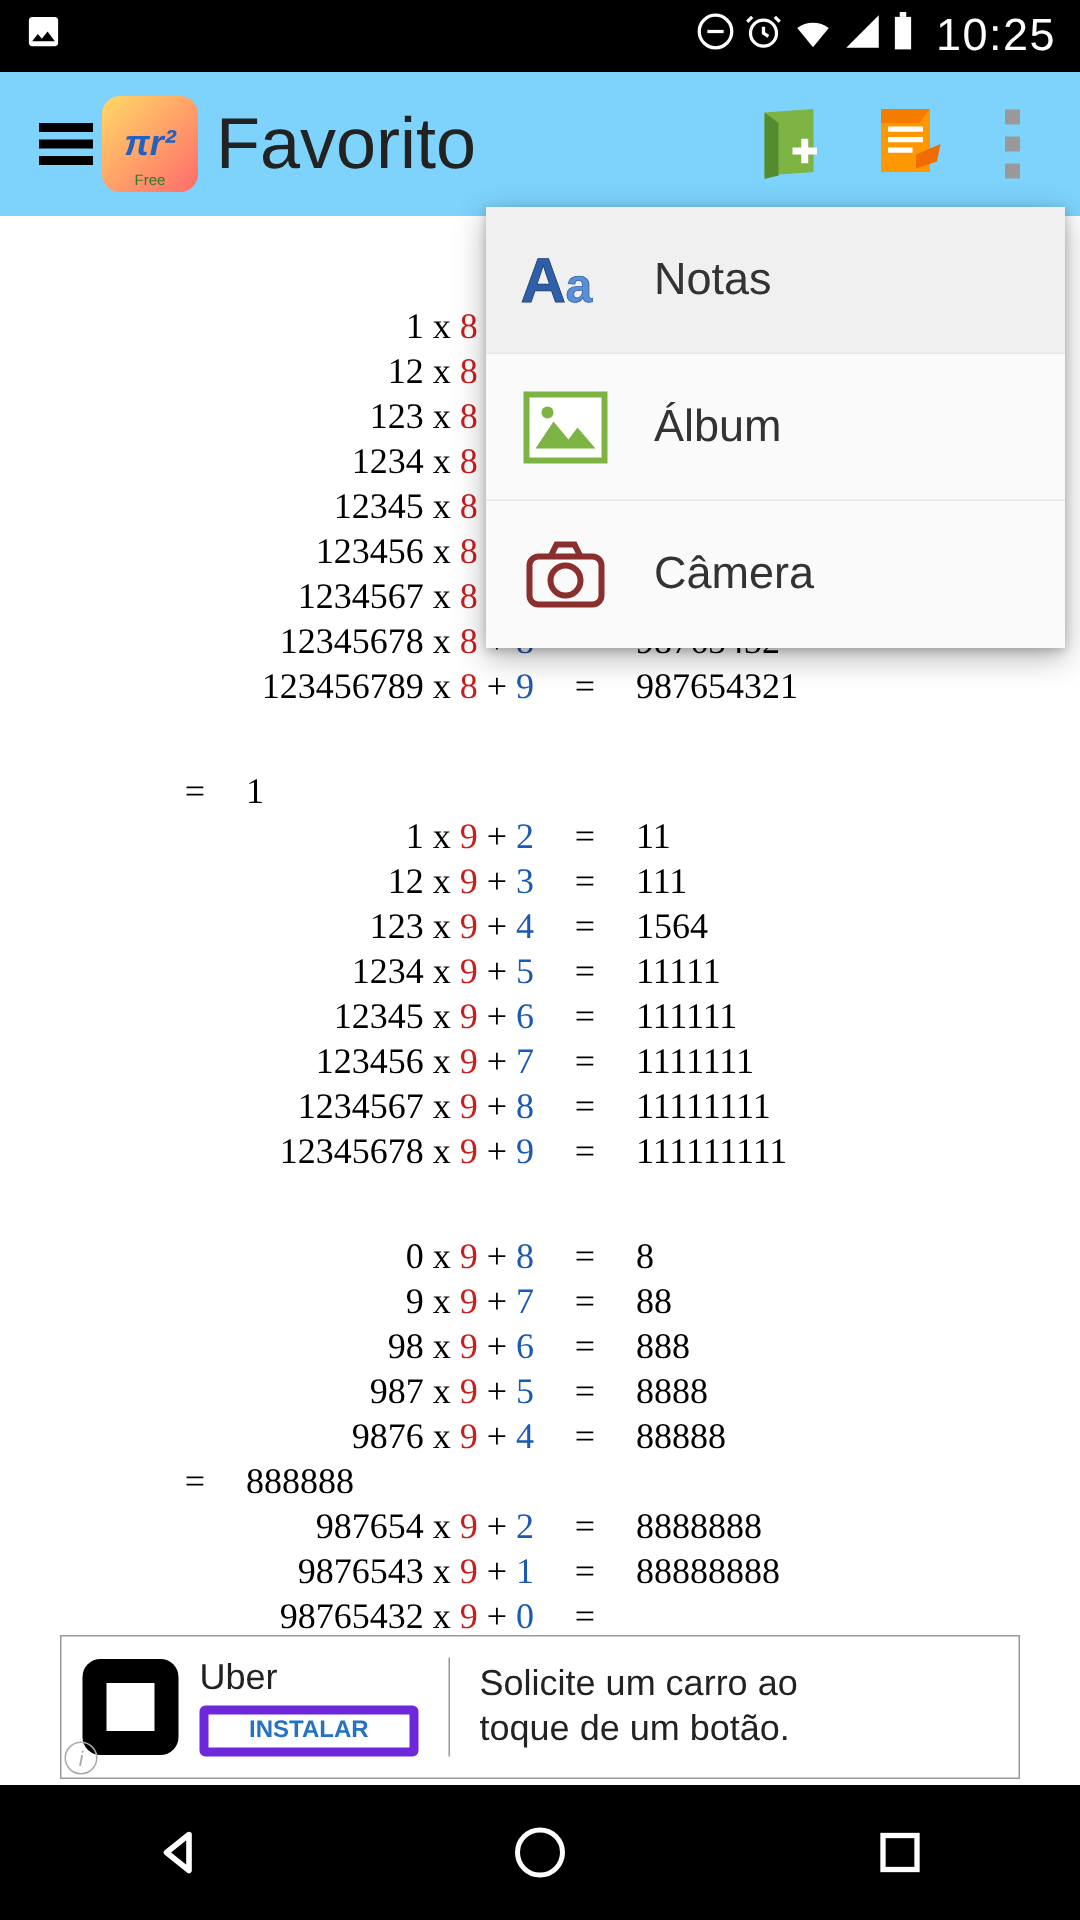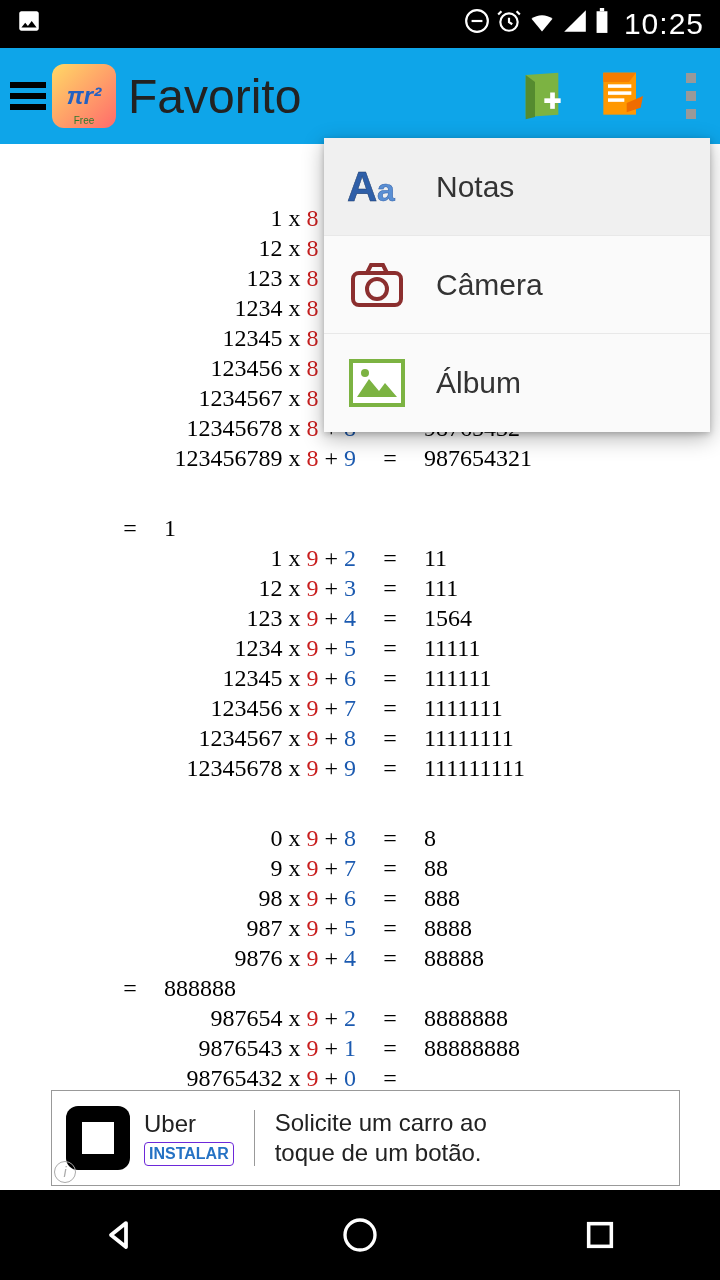--- a/index.html
+++ b/index.html
@@ -2,21 +2,21 @@
 <html><head>
 <meta charset="utf-8">
 <style>
 * { margin: 0; padding: 0; box-sizing: border-box; }
 body { font-family: Arial, sans-serif; width: 720px; height: 1280px; background: #fff; overflow: hidden; position: relative; }
 .status-bar { background: #000; color: #fff; height: 48px; display: flex; align-items: center; justify-content: space-between; padding: 0 16px; font-size: 28px; }
 .status-left { display: flex; align-items: center; }
 .status-right { display: flex; align-items: center; gap: 6px; }
 .time { font-size: 30px; font-weight: 400; margin-left: 8px; letter-spacing: 1px; }
 
-.app-bar { background: #0ea5e9; height: 96px; display: flex; align-items: center; padding: 0 10px; justify-content: space-between; }
+.app-bar { background: #7dd3fc; height: 96px; display: flex; align-items: center; padding: 0 26px; justify-content: space-between; }
 .hamburger { width: 36px; margin-right: 6px; }
 .hamburger div { height: 6px; background: #000; margin: 5px 0; }
 .app-icon { width: 64px; height: 64px; border-radius: 12px; background: linear-gradient(135deg, #ffd966, #ff6b6b); display: flex; flex-direction: column; align-items: center; justify-content: center; margin-right: 12px; position: relative; }
 .app-icon-text { color: #2361c1; font-size: 24px; font-style: italic; font-weight: bold; }
 .app-icon-free { position: absolute; bottom: 2px; font-size: 10px; color: #2d7a2d; }
 .app-title { font-size: 48px; color: #222; flex: 1; }
 .toolbar-icons { display: flex; align-items: center; gap: 24px; margin-right: 10px; }
 .toolbar-icon { width: 56px; height: 56px; }
 .more-dots { display: flex; flex-direction: column; gap: 8px; margin-left: 12px; margin-right: 4px; }
 .more-dots div { width: 10px; height: 10px; background: #999; }
@@ -31,26 +31,26 @@
 .red { color: #c81e1e; }
 .blue { color: #1b5ab0; }
 
 .popup-menu { position: absolute; top: 138px; right: 10px; width: 386px; background: #fafafa; box-shadow: 0 6px 20px rgba(0,0,0,0.3), 0 2px 6px rgba(0,0,0,0.2); z-index: 100; }
 .popup-item { display: flex; align-items: center; height: 98px; padding: 0 22px; border-bottom: 1px solid #e8e8e8; }
 .popup-item:first-child { background: #f0f0f0; }
 .popup-item:last-child { border-bottom: none; }
 .popup-icon { width: 62px; height: 62px; margin-right: 28px; display: flex; align-items: center; justify-content: center; }
 .popup-label { font-size: 30px; color: #333; }
 
-.ad-banner { position: absolute; bottom: 94px; left: 51px; right: 40px; height: 96px; border: 1px solid #999; background: #fff; display: flex; align-items: center; padding: 8px 14px; }
+.ad-banner { position: absolute; bottom: 94px; left: 40px; right: 40px; height: 96px; border: 1px solid #999; background: #fff; display: flex; align-items: center; padding: 8px 14px; }
 .ad-icon { width: 64px; height: 64px; background: #000; border-radius: 12px; display: flex; align-items: center; justify-content: center; margin-right: 14px; }
 .ad-icon-inner { width: 32px; height: 32px; background: #fff; }
 .ad-left { display: flex; flex-direction: column; align-items: flex-start; gap: 4px; border-right: 1px solid #999; padding-right: 20px; margin-right: 20px; }
 .ad-brand { font-size: 24px; color: #222; }
-.ad-btn { border: 1px solid #6d28d9; color: #2572c4; font-size: 16px; padding: 2px 4px; border-radius: 4px; font-weight: bold; }
+.ad-btn { border: 6px solid #6d28d9; color: #2572c4; font-size: 16px; padding: 2px 27px; border-radius: 4px; font-weight: bold; }
 .ad-text { font-size: 24px; color: #222; line-height: 30px; }
 .ad-info { position: absolute; bottom: 2px; left: 2px; width: 22px; height: 22px; border: 1px solid #aaa; border-radius: 50%; font-size: 14px; color: #aaa; display: flex; align-items: center; justify-content: center; font-style: italic; }
 
 .nav-bar { position: absolute; bottom: 0; left: 0; right: 0; height: 90px; background: #000; display: flex; align-items: center; justify-content: space-around; }
 .nav-btn { width: 44px; height: 44px; display: flex; align-items: center; justify-content: center; }
 </style>
 </head>
 <body>
 
 <div class="status-bar">
@@ -240,37 +240,37 @@
     <div class="popup-icon">
       <svg width="60" height="48" viewBox="0 0 60 48">
           <text x="0" y="38" font-size="42" font-weight="bold" fill="#2f5fa8" stroke="#1a3a6b" stroke-width="0.5">A</text>
           <text x="30" y="38" font-size="32" font-weight="bold" fill="#5a8fd4" stroke="#2f5fa8" stroke-width="0.5">a</text>
         </svg>
     </div>
     <span class="popup-label">Notas</span>
   </div>
   <div class="popup-item">
     <div class="popup-icon">
+      <svg width="60" height="52" viewBox="0 0 60 52">
+          <rect x="4" y="4" width="52" height="44" fill="#fff" stroke="#7cb342" stroke-width="4"></rect>
+          <polygon points="10,40 22,22 32,34 38,26 50,40" fill="#7cb342"></polygon>
+          <circle cx="18" cy="16" r="4" fill="#7cb342"></circle>
+        </svg>
+    </div>
+    <span class="popup-label">Álbum</span>
+  </div>
+  <div class="popup-item">
+    <div class="popup-icon">
       <svg width="60" height="48" viewBox="0 0 60 48" fill="none" stroke="#8b2e2e" stroke-width="4">
           <rect x="6" y="12" width="48" height="32" rx="6"></rect>
           <path d="M20 12l4-8h12l4 8"></path>
           <circle cx="30" cy="28" r="10"></circle>
         </svg>
     </div>
     <span class="popup-label">Câmera</span>
-  </div>
-  <div class="popup-item">
-    <div class="popup-icon">
-      <svg width="60" height="52" viewBox="0 0 60 52">
-          <rect x="4" y="4" width="52" height="44" fill="#fff" stroke="#7cb342" stroke-width="4"></rect>
-          <polygon points="10,40 22,22 32,34 38,26 50,40" fill="#7cb342"></polygon>
-          <circle cx="18" cy="16" r="4" fill="#7cb342"></circle>
-        </svg>
-    </div>
-    <span class="popup-label">Álbum</span>
   </div>
 </div>
 
 <div class="ad-banner">
   <div class="ad-icon">
       <div class="ad-icon-inner"></div>
     </div>
   <div class="ad-left">
     <span class="ad-brand">Uber</span>
     <span class="ad-btn">INSTALAR</span>

